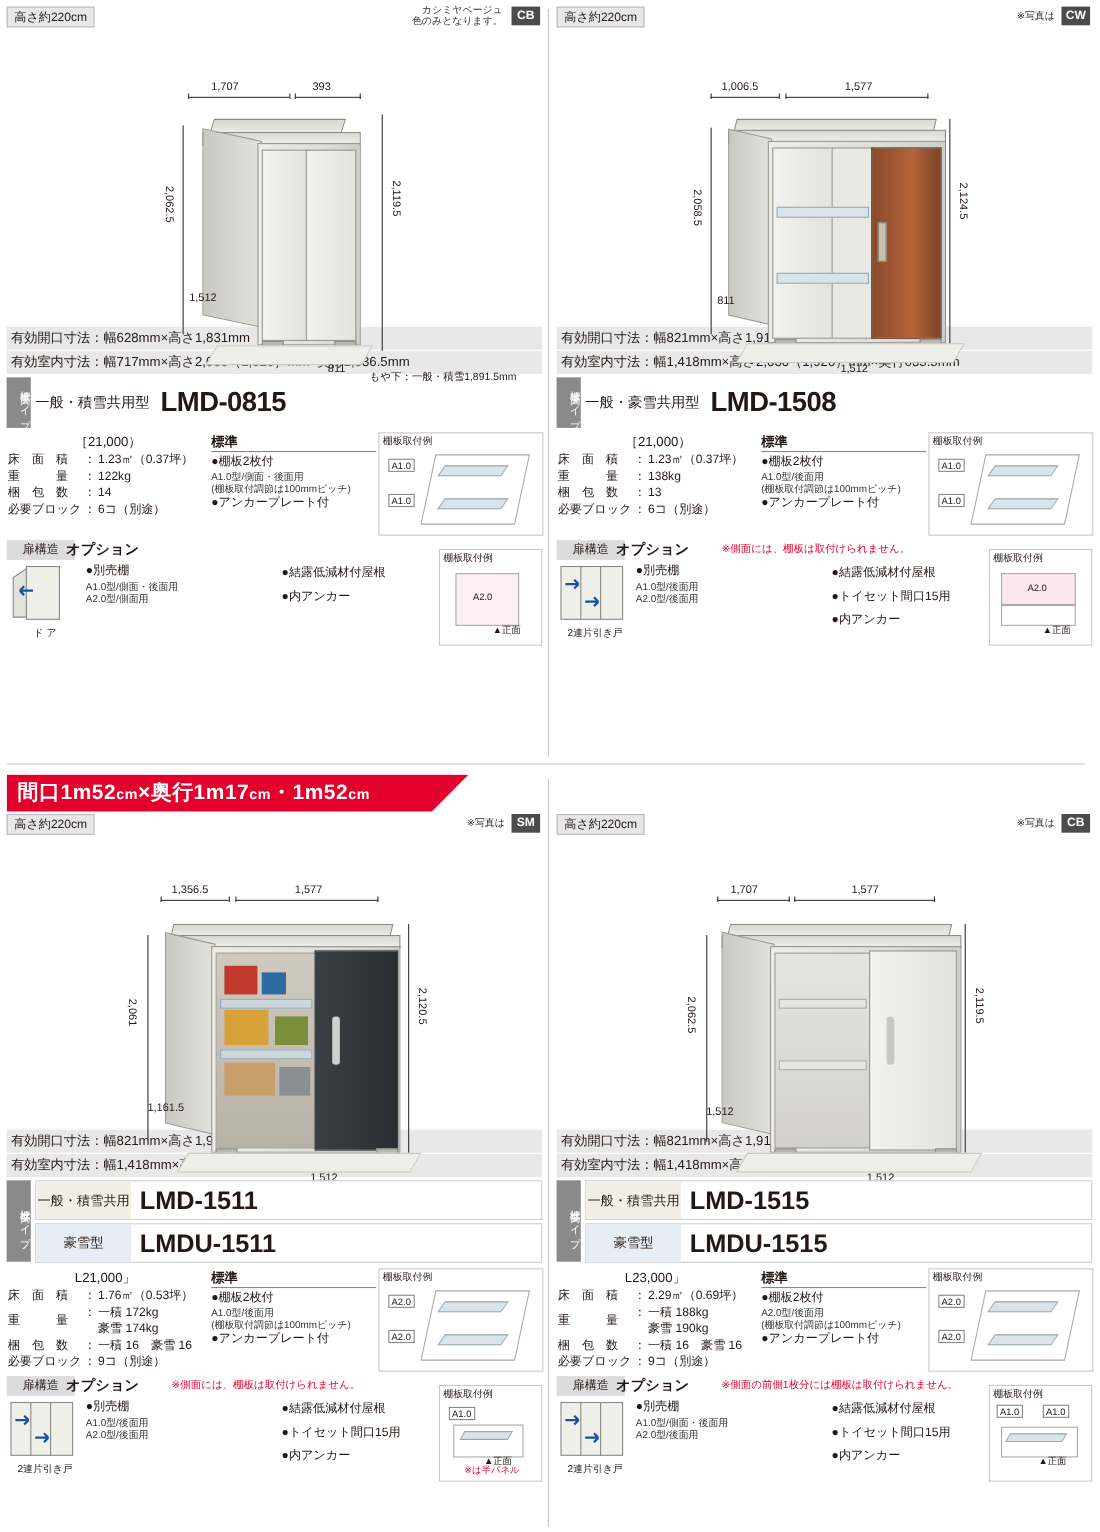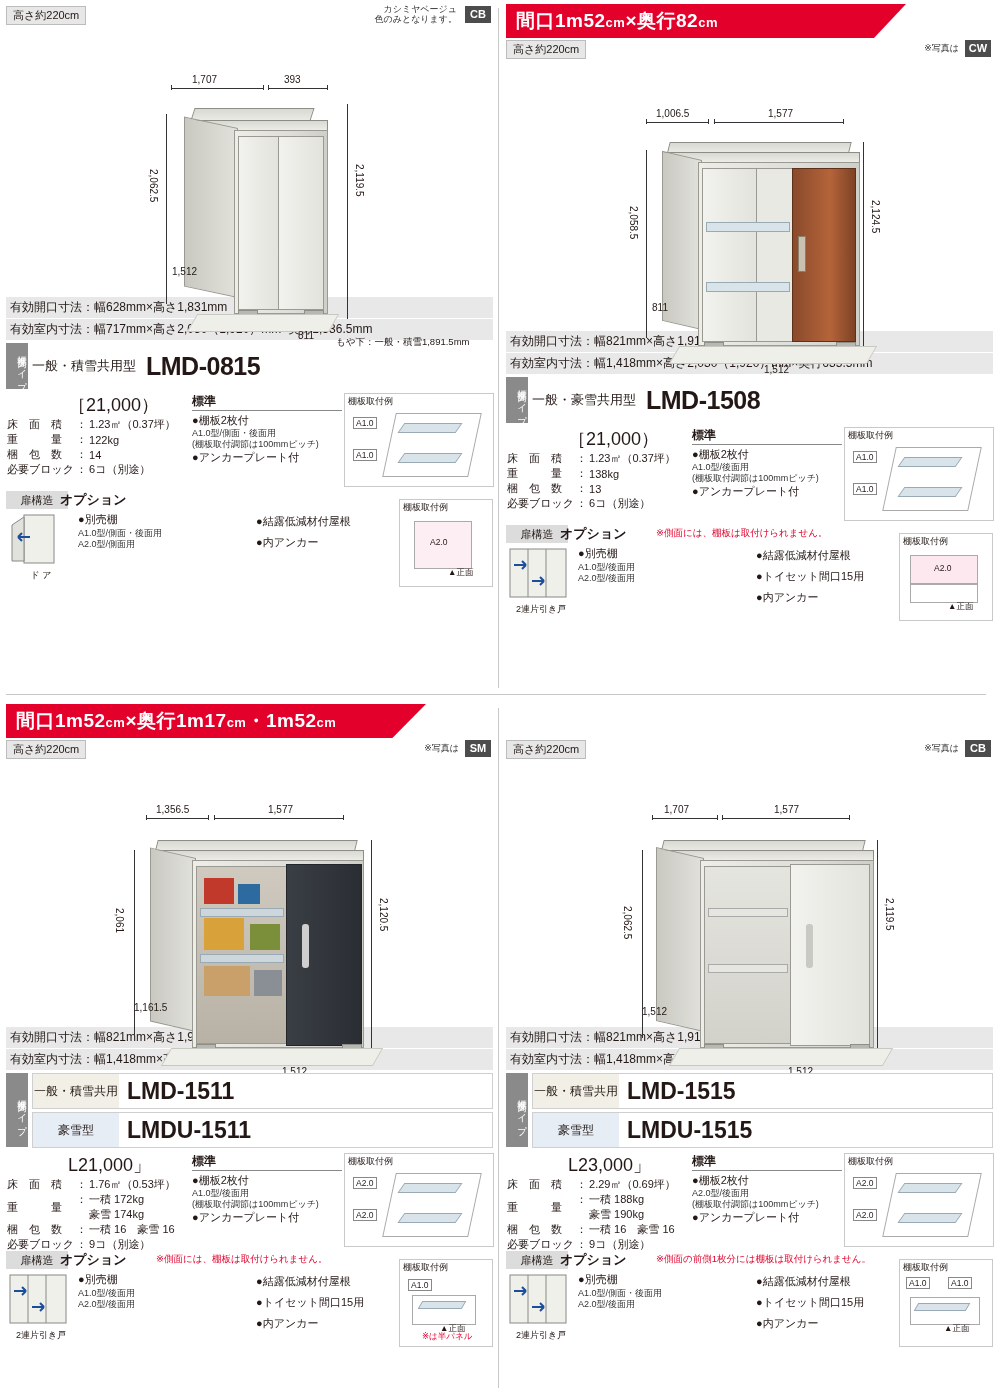--- a/index.html
+++ b/index.html
@@ -56,21 +56,21 @@
   .mtype{font-size:13px;white-space:nowrap;}
   .mname{font-size:25px;font-weight:bold;margin-left:10px;letter-spacing:-0.5px;}
   .mrow{display:flex;align-items:center;height:34px;border:1px solid #cfcfcf;margin-bottom:3px;background:#fff;}
   .mrow .lbl{width:86px;text-align:center;font-size:12px;background:#f2efe6;height:100%;line-height:34px;}
   .mrow .lbl.snow{background:#e6edf5;}
   .mrow .nm{font-size:23px;font-weight:bold;padding-left:8px;}
 
   
   .stats{position:relative;margin-top:4px;height:96px;font-size:11px;}
   .stats .left{position:absolute;left:0;top:0;width:180px;}
-  .stats .price{padding-left:62px;font-size:18px;}
+  .stats .price{padding-left:62px;font-size:12px;}
   .stats table{border-collapse:collapse;font-size:11px;}
   .stats td{padding:0 1px;white-space:nowrap;}
   .stats .mid{position:absolute;left:186px;top:0;width:150px;}
   .stats .mid .hdr{font-weight:bold;font-size:12px;border-bottom:1px solid #888;margin-bottom:2px;}
   .stats .mid .li{font-size:11px;line-height:1.35;}
   .stats .mid .sub{font-size:9px;color:#333;line-height:1.25;}
   .stats .right{position:absolute;left:338px;top:0;width:148px;border:1px solid #c9c9c9;height:92px;}
   .stats .right .cap{font-size:9px;padding:1px 3px;}
 
   
@@ -225,26 +225,20 @@
         <div style="position:relative;height:64px;">
           <div style="position:absolute;left:14px;top:6px;width:56px;height:46px;border:1px solid #aaa;background:#fdeef3;"></div>
           <div class="shelfbadge" style="left:28px;top:22px;border:0;background:transparent;">A2.0</div>
           <div class="front" style="left:48px;top:52px;">▲正面</div>
         </div>
       </div>
     </div>
   </div>
 
   <div class="panel p2">
-    <div class="banner">
-      <div class="bg"></div>
-      <div class="txt">
-        <span>間口</span><span>1m52</span><span class="sm">cm</span><span>×</span><span>奥行</span><span>82</span><span class="sm">cm</span>
-      </div>
-    </div>
 
     <div class="hrow">
       <div class="hbadge">高さ約220cm</div>
       <div class="photonote">※写真は</div>
       <div class="colorchip">CW</div>
     </div>
 
     <div class="illu">
       <div class="dimlabel" style="left:150px;top:50px;">1,006.5</div>
       <div class="dimlabel" style="left:262px;top:50px;">1,577</div>

